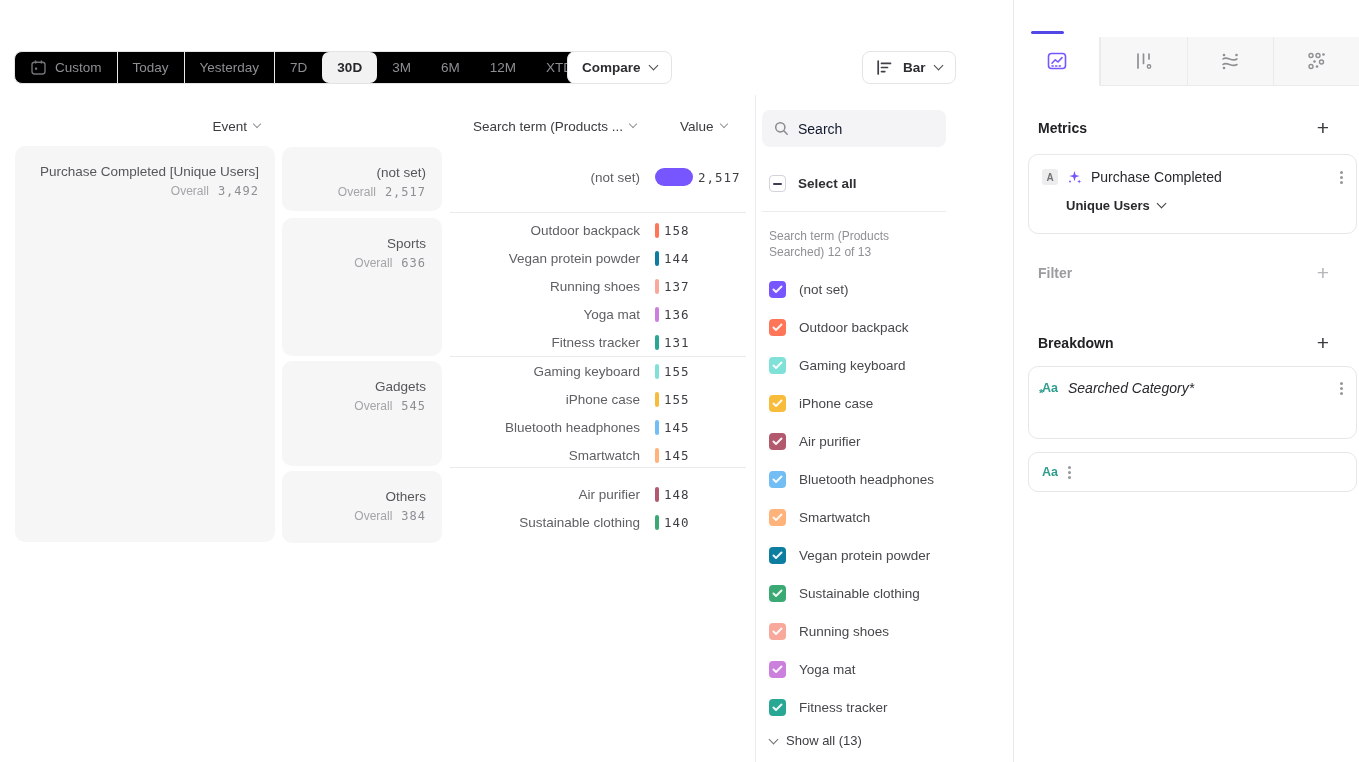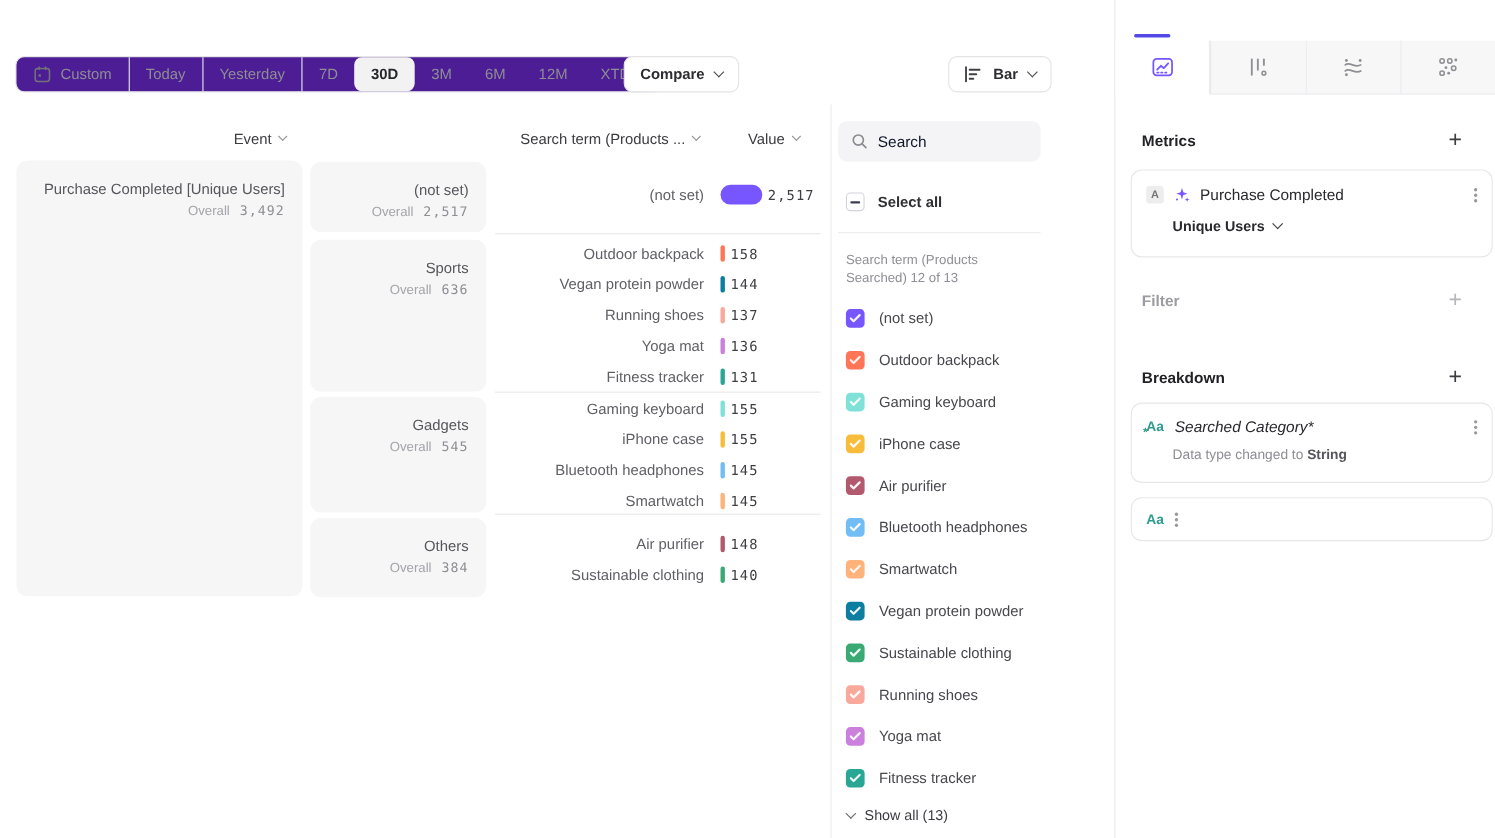--- a/index.html
+++ b/index.html
@@ -6,21 +6,21 @@
   body{width:1359px;height:762px;position:relative;overflow:hidden;
        font-family:"Liberation Sans",sans-serif;color:#2f2f33;-webkit-font-smoothing:antialiased;}
   .num{font-family:"DejaVu Sans Mono",monospace;letter-spacing:1px;}
   .chev{display:inline-block;width:6px;height:6px;border-right:1.6px solid currentColor;
         border-bottom:1.6px solid currentColor;transform:rotate(45deg);margin-top:-4px;}
   .chev.sm{width:5px;height:5px;border-width:1.4px;}
   .kebab{width:3px;height:3px;border-radius:50%;background:#97979c;
          box-shadow:0 -5px 0 #97979c,0 5px 0 #97979c;display:inline-block;}
   
   .seg{position:absolute;left:14px;top:51px;height:33px;border:1px solid #e4e4e7;border-radius:8px;
-       display:flex;align-items:stretch;background:#4c1d95;box-sizing:border-box;}
+       display:flex;align-items:stretch;background:#000000;box-sizing:border-box;}
   .seg-item{display:flex;align-items:center;gap:8px;padding:0 15px;font-size:13.5px;color:#8e8e93;
             cursor:pointer;white-space:nowrap;border-radius:7px;}
   .seg-item.selected{background:#f2f2f3;color:#26262b;font-weight:700;}
   .seg-sep{width:1px;background:#e9e9ec;}
   .btn{position:absolute;top:51px;height:33px;border:1px solid #e4e4e7;border-radius:8px;background:#fff;
        display:flex;align-items:center;gap:9px;padding:0 14px;font-size:13.5px;font-weight:600;
        color:#2c2c31;box-sizing:border-box;font-family:inherit;cursor:pointer;}
   .btn .chev{color:#4a4a4f;}
   
   .col-h{position:absolute;top:117px;height:18px;display:flex;align-items:center;gap:7px;
@@ -484,23 +484,20 @@
     <span class="t">Breakdown</span>
     <span class="plus">+</span>
   </div>
 
   <div class="qcard" style="top:366px;height:73px;">
     <div class="qrow" style="padding-top:13px;">
       <span class="aaicon">Aa<span class="star">*</span></span>
       <span class="qtitle it">Searched Category*</span>
       <span class="kebab"></span>
     </div>
-    <div class="qnote" style="margin-top:10px;">
-      <span>Data type changed to </span><b>String</b>
-    </div>
   </div>
 
   <div class="qcard" style="top:452px;height:40px;">
     <div class="qrow" style="height:100%;">
       <span class="aaicon">Aa</span>
       <span class="kebab"></span>
     </div>
   </div>
 </div>
 

